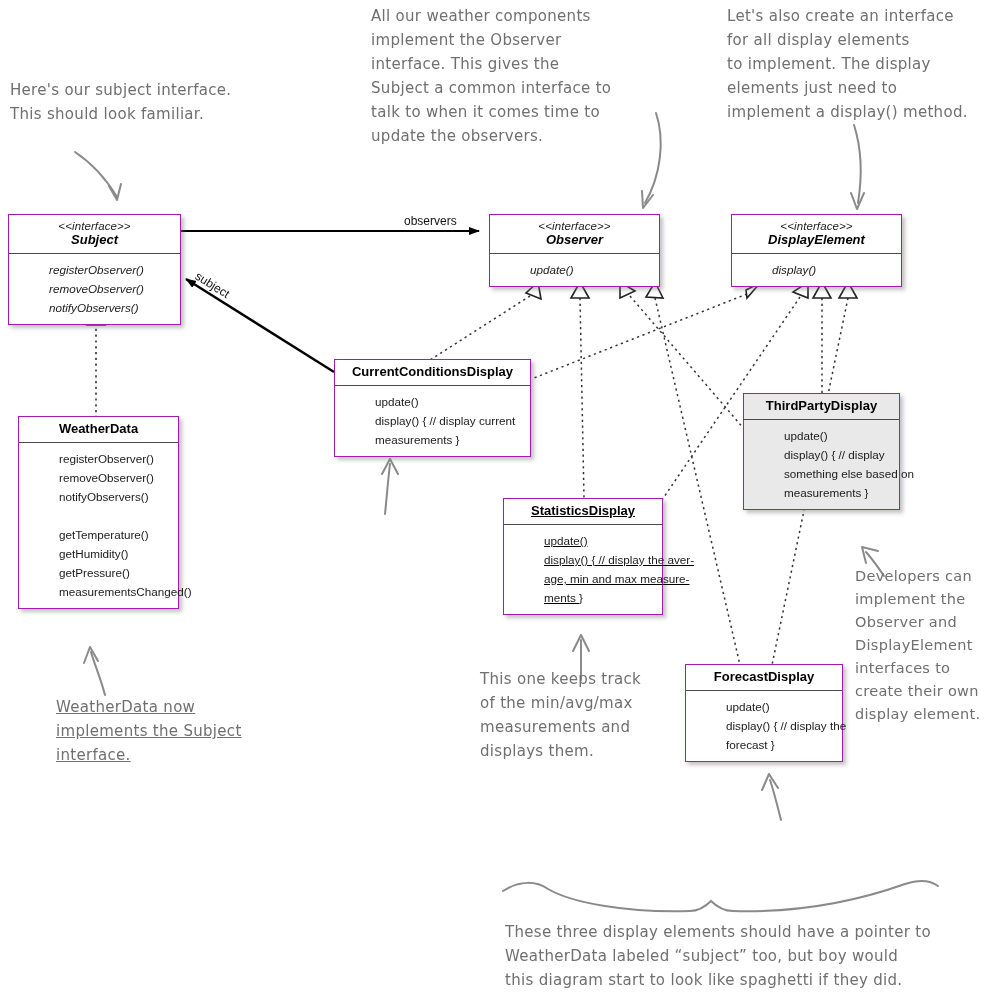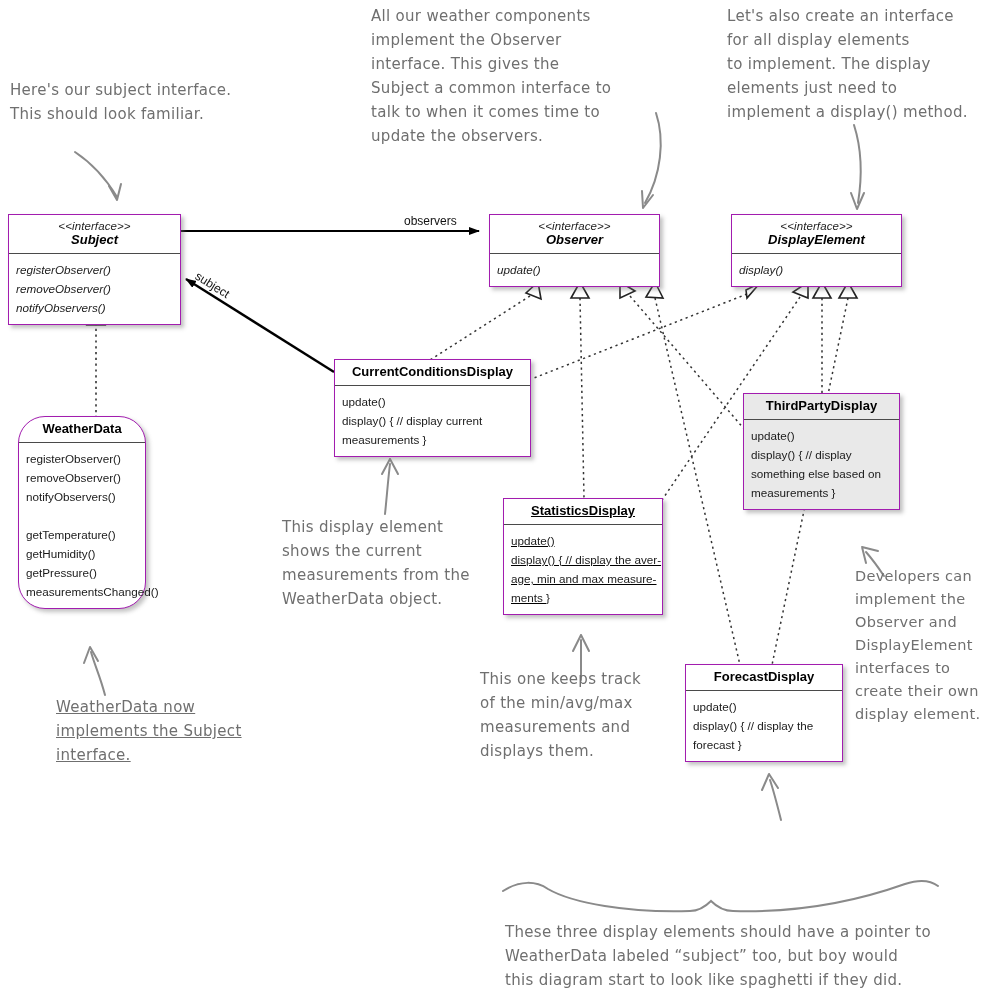--- a/index.html
+++ b/index.html
@@ -42,20 +42,21 @@
   }
   .cls-name.ital{font-style:italic;}
   .uml-body{
     padding:6px 7px 7px 7px;
   }
   .member{
     font-size:11.7px;
     line-height:19px;
     white-space:pre;
     color:#1a1a1a;
+    margin-left:33px;
   }
   .member.ital{font-style:italic;}
   .member.gap{height:19px;}
 
   
   .edge-label{
     position:absolute;
     font-size:12px;
     color:#111;
     z-index:6;
@@ -219,21 +220,21 @@
   <div class="uml-box" style="left:731px;top:214px;width:171px;">
     <div class="uml-head">
       <span class="stereotype">&lt;&lt;interface&gt;&gt;</span>
       <span class="cls-name ital">DisplayElement</span>
     </div>
     <div class="uml-body">
       <div class="member ital">display()</div>
     </div>
   </div>
 
-  <div class="uml-box" style="left:18px;top:416px;width:128px;border-radius:27px;">
+  <div class="uml-box" style="left:18px;top:416px;width:161px;">
     <div class="uml-head">
       <span class="cls-name">WeatherData</span>
     </div>
     <div class="uml-body">
       <div class="member">registerObserver()</div>
       <div class="member">removeObserver()</div>
       <div class="member">notifyObservers()</div>
       <div class="member gap"></div>
       <div class="member">getTemperature()</div>
       <div class="member">getHumidity()</div>
@@ -297,24 +298,20 @@
 
   <div class="note" style="left:10px;top:78px;width:250px;">Here's our subject interface.
 This should look familiar.</div>
 
   <div class="note" style="left:727px;top:4px;width:272px;">Let's also create an interface
 for all display elements
 to implement. The display
 elements just need to
 implement a display() method.</div>
 
-  <div class="note" style="left:282px;top:515px;width:230px;">This display element
-shows the current
-measurements from the
-WeatherData object.</div>
 
   <div class="note" style="left:56px;top:695px;width:240px;text-decoration:underline;">WeatherData now
 implements the Subject
 interface.</div>
 
   <div class="note" style="left:480px;top:667px;width:210px;">This one keeps track
 of the min/avg/max
 measurements and
 displays them.</div>
 

